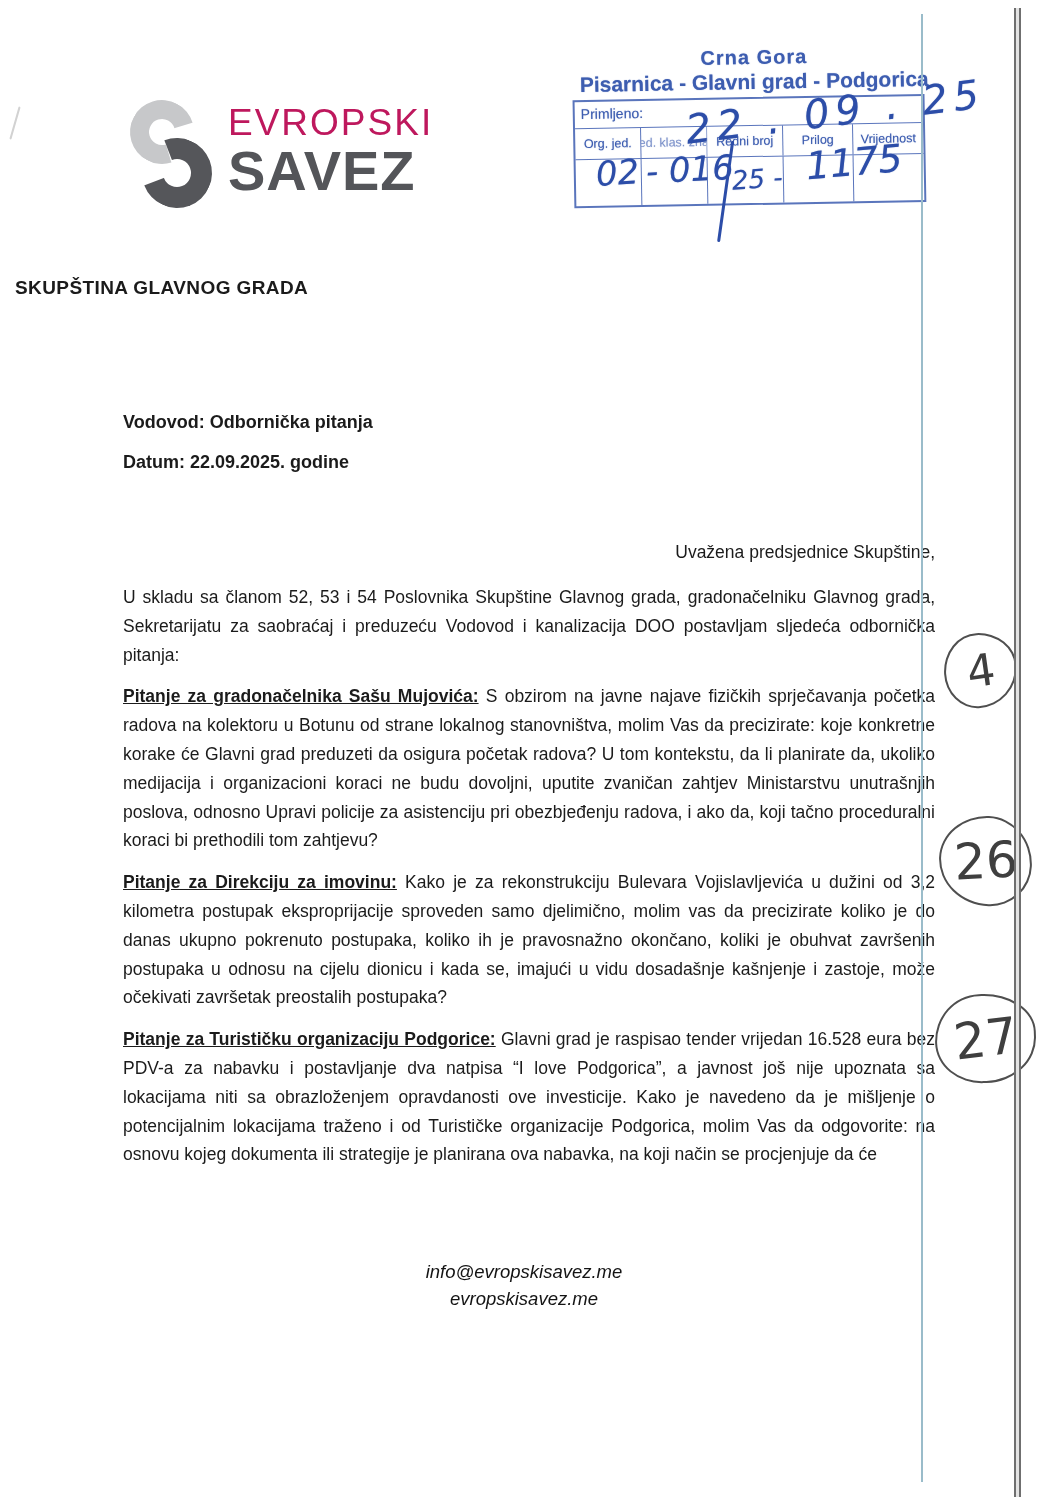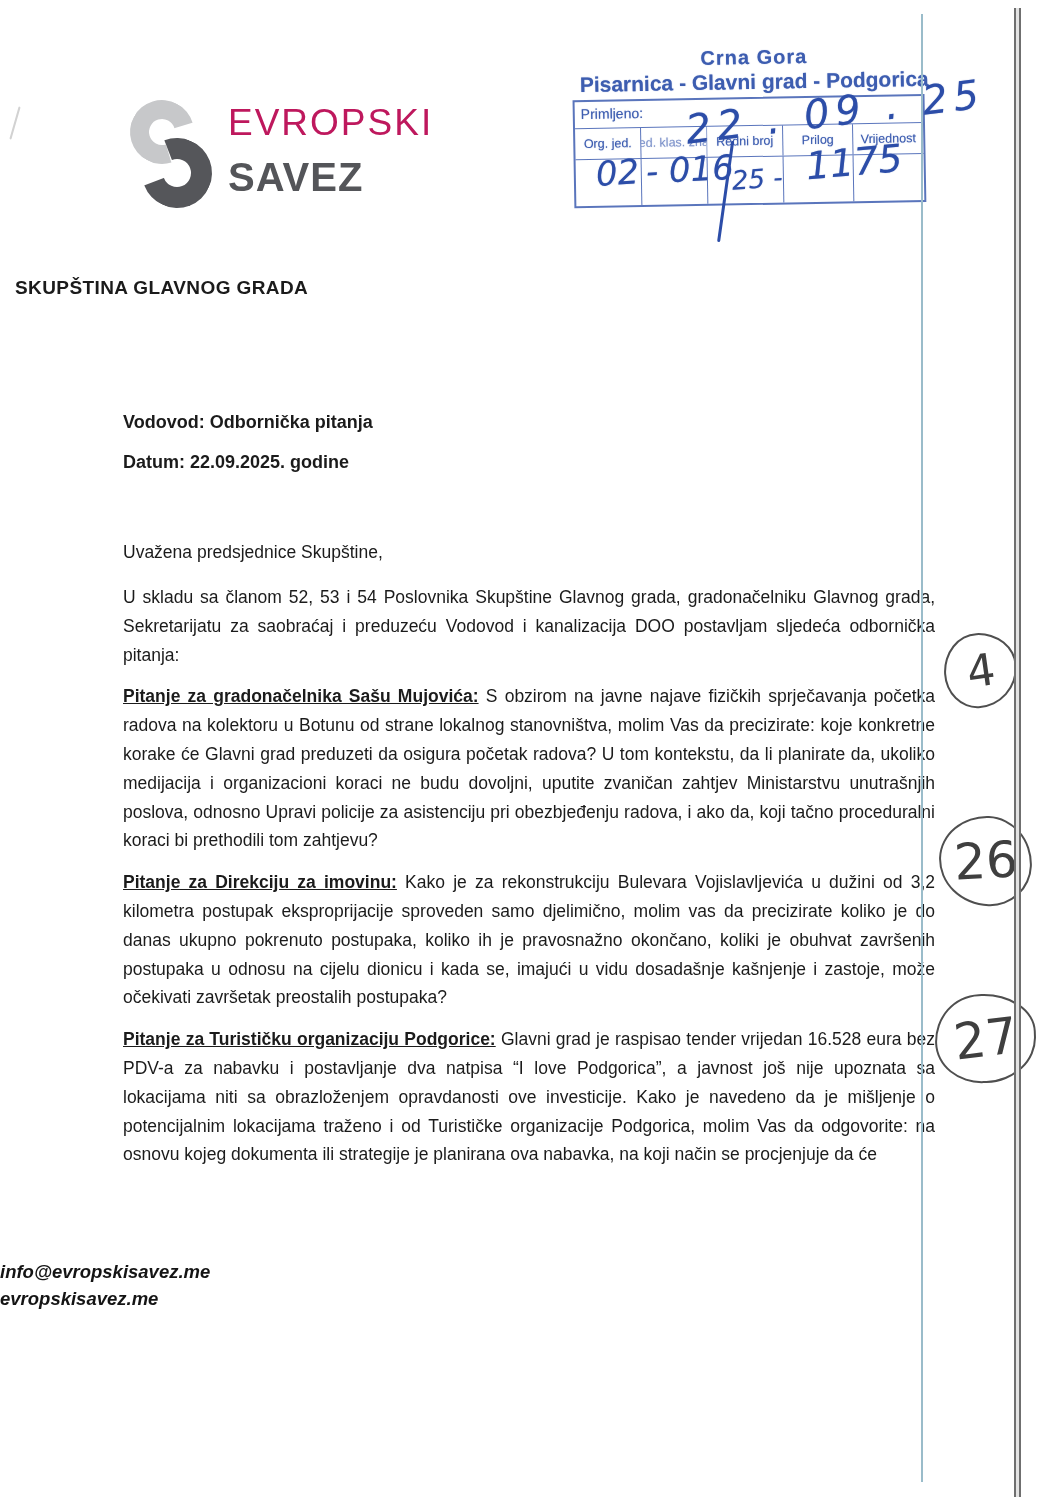--- a/index.html
+++ b/index.html
@@ -34,22 +34,22 @@
     left: 14px; top: 38px; width: 70px; height: 70px;
     border: 21px solid #55565a; border-left-color: transparent;
     transform: rotate(24deg);
   }
   .logo-text { padding-top: 4px; }
   .logo-line1 {
     font-size: 37px; color: #be185d; letter-spacing: 2px; font-weight: 400;
     line-height: 38px;
   }
   .logo-line2 {
-    font-size: 40px; color: #545559; font-weight: 700; letter-spacing: 1px;
-    line-height: 56px; margin-top: 7px;
+    font-size: 56px; color: #545559; font-weight: 700; letter-spacing: 1px;
+    line-height: 56px; margin-top: 1px;
   }
 
   
   .stamp {
     position: absolute; left: 573px; top: 46px; width: 364px;
     color: #3d5db0; transform: rotate(-1deg);
     text-shadow: 0 0 1px rgba(61,93,176,0.55);
   }
   .stamp-country { text-align: center; font-size: 20px; font-weight: 700; letter-spacing: 1px; }
   .stamp-office  { text-align: center; font-size: 21px; font-weight: 700; white-space: nowrap; margin-top: 1px; }
@@ -96,32 +96,32 @@
   .doc-subtitle .name { font-weight: 700; }
   .doc-subtitle .prefix { font-weight: 600; }
 
   
   .meta { position: absolute; left: 123px; top: 412px; }
   .meta p { font-size: 18px; font-weight: 700; }
   .meta p + p { margin-top: 19px; }
 
   
   .body { position: absolute; left: 123px; top: 542px; width: 812px; }
-  .salutation { font-size: 17.5px; margin-bottom: 20px; }
+  .salutation { font-size: 17.5px; margin-bottom: 20px; text-align: right; }
   .para {
     font-size: 17.5px; line-height: 28.8px; text-align: justify;
     margin-bottom: 13px;
   }
   .para strong { font-weight: 700; text-decoration: underline; }
 
   
   .footer {
     position: absolute; left: 0; top: 1258px; width: 1048px;
-    font-style: italic; font-size: 18.5px;
-    font-weight: 700; color: #141414; line-height: 27px;
+    text-align: center; font-style: italic; font-size: 18.5px;
+    font-weight: 400; color: #141414; line-height: 27px;
   }
 
   
   .circle {
     position: absolute; display: flex; align-items: center; justify-content: center;
     border: 2.5px solid #4f4f4f; color: #3f3f3f;
     font-family: "DejaVu Sans", sans-serif;
   }
   .circle span { transform: rotate(-5deg); }
   .circle-4  { left: 944px; top: 633px; width: 73px; height: 75px;

